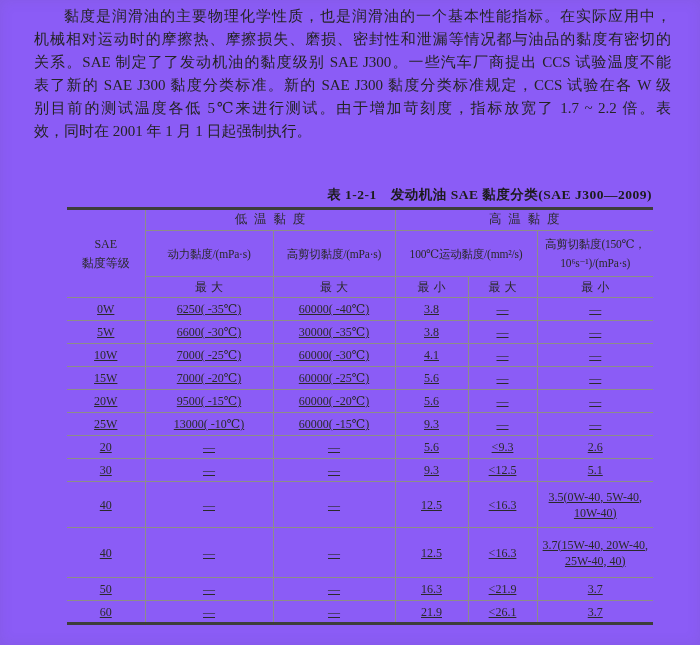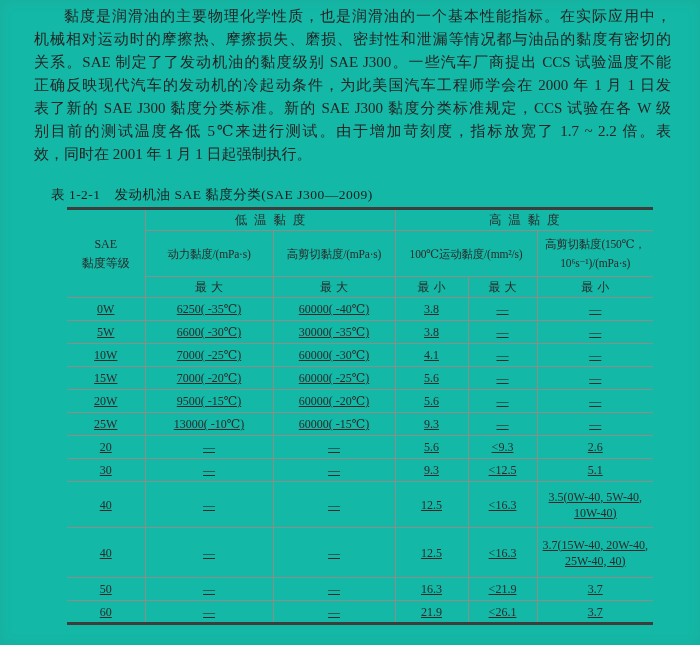--- a/index.html
+++ b/index.html
@@ -6,21 +6,21 @@
     margin: 0;
     padding: 0;
     background: #fbfbf9;
     font-family: "Liberation Serif", "DejaVu Serif", serif;
     color: #212121;
   }
   .page {
     position: relative;
     width: 700px;
     height: 645px;
-    background: #14b8a6;
+    background: #8b5cf6;
     overflow: hidden;
     box-shadow: inset 0 0 14px rgba(80,80,75,0.10);
   }
   
   .body-text {
     position: absolute;
     top: 5px;
     left: 34px;
     width: 637px;
     font-size: 15px;
@@ -31,24 +31,24 @@
     text-align: justify;
     text-align-last: justify;
     white-space: nowrap;
   }
   .tline.first { text-indent: 2em; }
   .tline.last  { text-align-last: left; white-space: normal; }
   
   .caption {
     position: absolute;
     top: 186px;
-    left: 51px;
+    left: 66px;
     width: 586px;
-    text-align: left;
-    font-weight: normal;
+    text-align: right;
+    font-weight: bold;
     font-size: 13.5px;
     color: #1c1c1c;
     letter-spacing: 0.5px;
   }
   
   table.sae-table {
     position: absolute;
     top: 207px;
     left: 67px;
     width: 586px;
@@ -68,36 +68,35 @@
     overflow: hidden;
   }
   .sae-table tr td:first-child { border-left: none; }
   .sae-table tr td:last-child  { border-right: none; }
   tr.h1 { height: 22px; }
   tr.h2 { height: 46px; }
   tr.h3 { height: 14px; }
   tbody tr { height: 23px; text-decoration: underline; }
   tbody tr:nth-child(9)  { height: 46px; }
   tbody tr:nth-child(10) { height: 50px; }
-  .group-head { letter-spacing: 0.55em; text-indent: 0.55em; font-size: 12.5px; }
+  .group-head { letter-spacing: 0.55em; text-indent: 0.55em; font-size: 12.5px; font-family: Liberation Mono, monospace; }
   .name-head  { font-size: 11.5px; letter-spacing: -0.2px; white-space: nowrap; }
   .name-head.wrap { white-space: normal; line-height: 19px; }
   .limit-head { letter-spacing: 0.35em; text-indent: 0.35em; }
   .sae-head div { line-height: 19px; }
 </style>
 </head>
 <body>
 
 <div class="page">
 
   <div class="body-text">
     <div class="tline first">黏度是润滑油的主要物理化学性质，也是润滑油的一个基本性能指标。在实际应用中，</div>
     <div class="tline">机械相对运动时的摩擦热、摩擦损失、磨损、密封性和泄漏等情况都与油品的黏度有密切的</div>
     <div class="tline">关系。SAE 制定了了发动机油的黏度级别 SAE J300。一些汽车厂商提出 CCS 试验温度不能</div>
-    <div class="tline">正确反映现代汽车的发动机的冷起动条件，为此美国汽车工程师学会在 2000 年 1 月 1 日发</div>
     <div class="tline">表了新的 SAE J300 黏度分类标准。新的 SAE J300 黏度分类标准规定，CCS 试验在各 W 级</div>
     <div class="tline">别目前的测试温度各低 5℃来进行测试。由于增加苛刻度，指标放宽了 1.7 ~ 2.2 倍。表</div>
     <div class="tline last">效，同时在 2001 年 1 月 1 日起强制执行。</div>
   </div>
 
   <div class="caption">表 1-2-1　发动机油 SAE 黏度分类(SAE J300—2009)</div>
 
   <table class="sae-table">
     <colgroup>
       <col style="width:78px">

